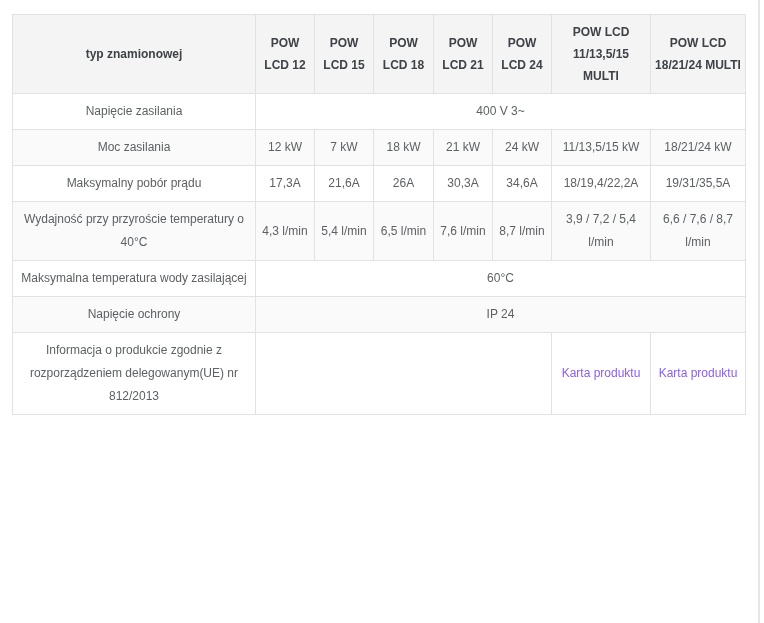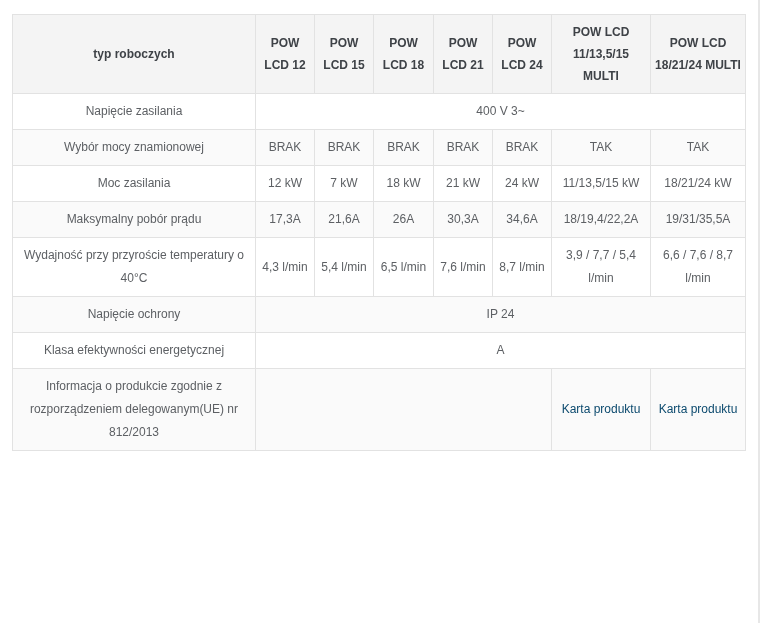--- a/index.html
+++ b/index.html
@@ -48,21 +48,21 @@
     height: 61px;
     padding: 6px 4px;
   }
   table.spec tbody tr:nth-child(even) td {
     background: #fafafa;
   }
   table.spec td.label-cell {
     padding: 6px 4px;
   }
   table.spec a {
-    color: #0c4a6e;
+    color: #8b5cf6;
     text-decoration: none;
     cursor: pointer;
   }
 </style>
 </head>
 <body>
 
 <div class="page">
   <table class="spec">
     <colgroup>
@@ -70,44 +70,34 @@
       <col style="width:59px">
       <col style="width:59px">
       <col style="width:60px">
       <col style="width:59px">
       <col style="width:59px">
       <col style="width:99px">
       <col style="width:95px">
     </colgroup>
     <thead>
       <tr id="head-row">
-        <th>typ roboczych</th>
+        <th>typ znamionowej</th>
       <th>POW LCD 12</th>
           <th>POW LCD 15</th>
           <th>POW LCD 18</th>
           <th>POW LCD 21</th>
           <th>POW LCD 24</th>
           <th>POW LCD 11/13,5/15 MULTI</th>
           <th>POW LCD 18/21/24 MULTI</th>
         </tr>
     </thead>
     <tbody id="table-body">
         <tr>
           <td class="label-cell">Napięcie zasilania</td>
           <td colspan="7">400 V 3~</td>
-        </tr>
-        <tr>
-          <td class="label-cell">Wybór mocy znamionowej</td>
-          <td>BRAK</td>
-          <td>BRAK</td>
-          <td>BRAK</td>
-          <td>BRAK</td>
-          <td>BRAK</td>
-          <td>TAK</td>
-          <td>TAK</td>
         </tr>
         <tr>
           <td class="label-cell">Moc zasilania</td>
           <td>12 kW</td>
           <td>7 kW</td>
           <td>18 kW</td>
           <td>21 kW</td>
           <td>24 kW</td>
           <td>11/13,5/15 kW</td>
           <td>18/21/24 kW</td>
@@ -122,30 +112,30 @@
           <td>18/19,4/22,2A</td>
           <td>19/31/35,5A</td>
         </tr>
         <tr>
           <td class="label-cell">Wydajność przy przyroście temperatury o 40°C</td>
           <td>4,3 l/min</td>
           <td>5,4 l/min</td>
           <td>6,5 l/min</td>
           <td>7,6 l/min</td>
           <td>8,7 l/min</td>
-          <td>3,9 / 7,7 / 5,4 l/min</td>
+          <td>3,9 / 7,2 / 5,4 l/min</td>
           <td>6,6 / 7,6 / 8,7 l/min</td>
+        </tr>
+        <tr>
+          <td class="label-cell">Maksymalna temperatura wody zasilającej</td>
+          <td colspan="7">60°C</td>
         </tr>
         <tr>
           <td class="label-cell">Napięcie ochrony</td>
           <td colspan="7">IP 24</td>
-        </tr>
-        <tr>
-          <td class="label-cell">Klasa efektywności energetycznej</td>
-          <td colspan="7">A</td>
         </tr>
         <tr>
           <td class="label-cell">Informacja o produkcie zgodnie z rozporządzeniem delegowanym(UE) nr 812/2013</td>
           <td colspan="5"></td>
           <td><a href="#">Karta produktu</a></td>
           <td><a href="#">Karta produktu</a></td>
         </tr>
       </tbody>
   </table>
   <div class="right-line"></div>

